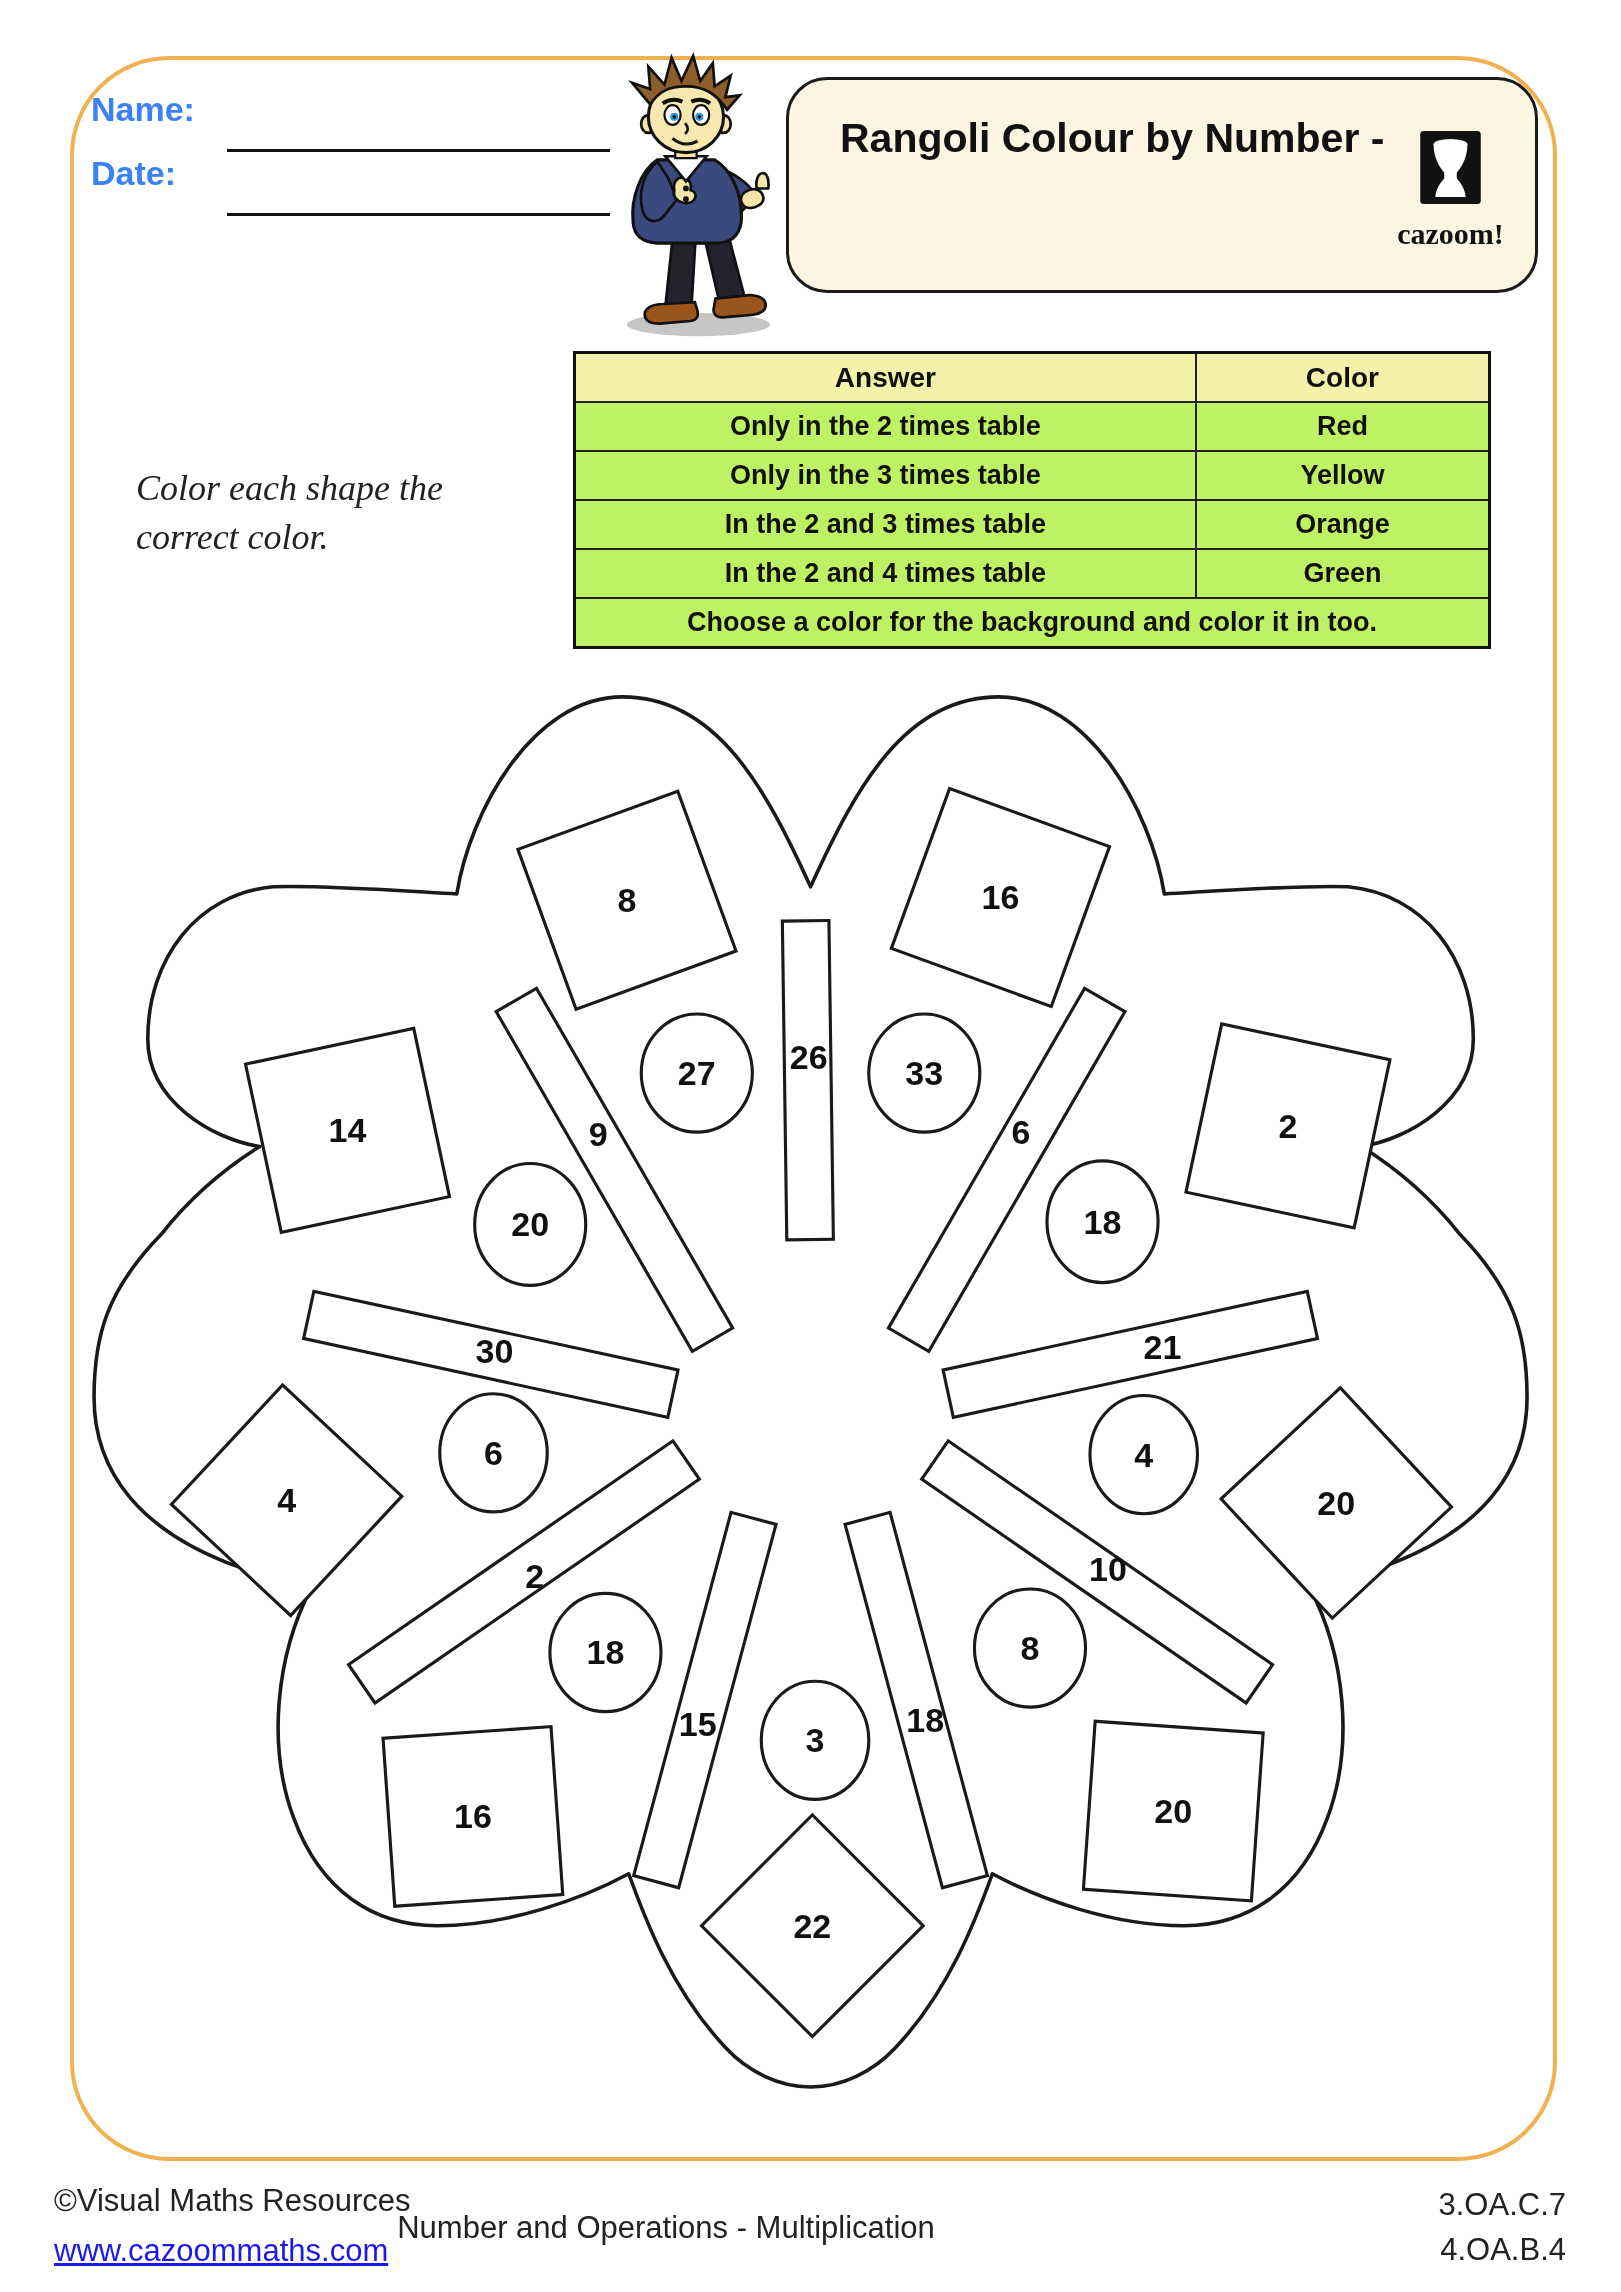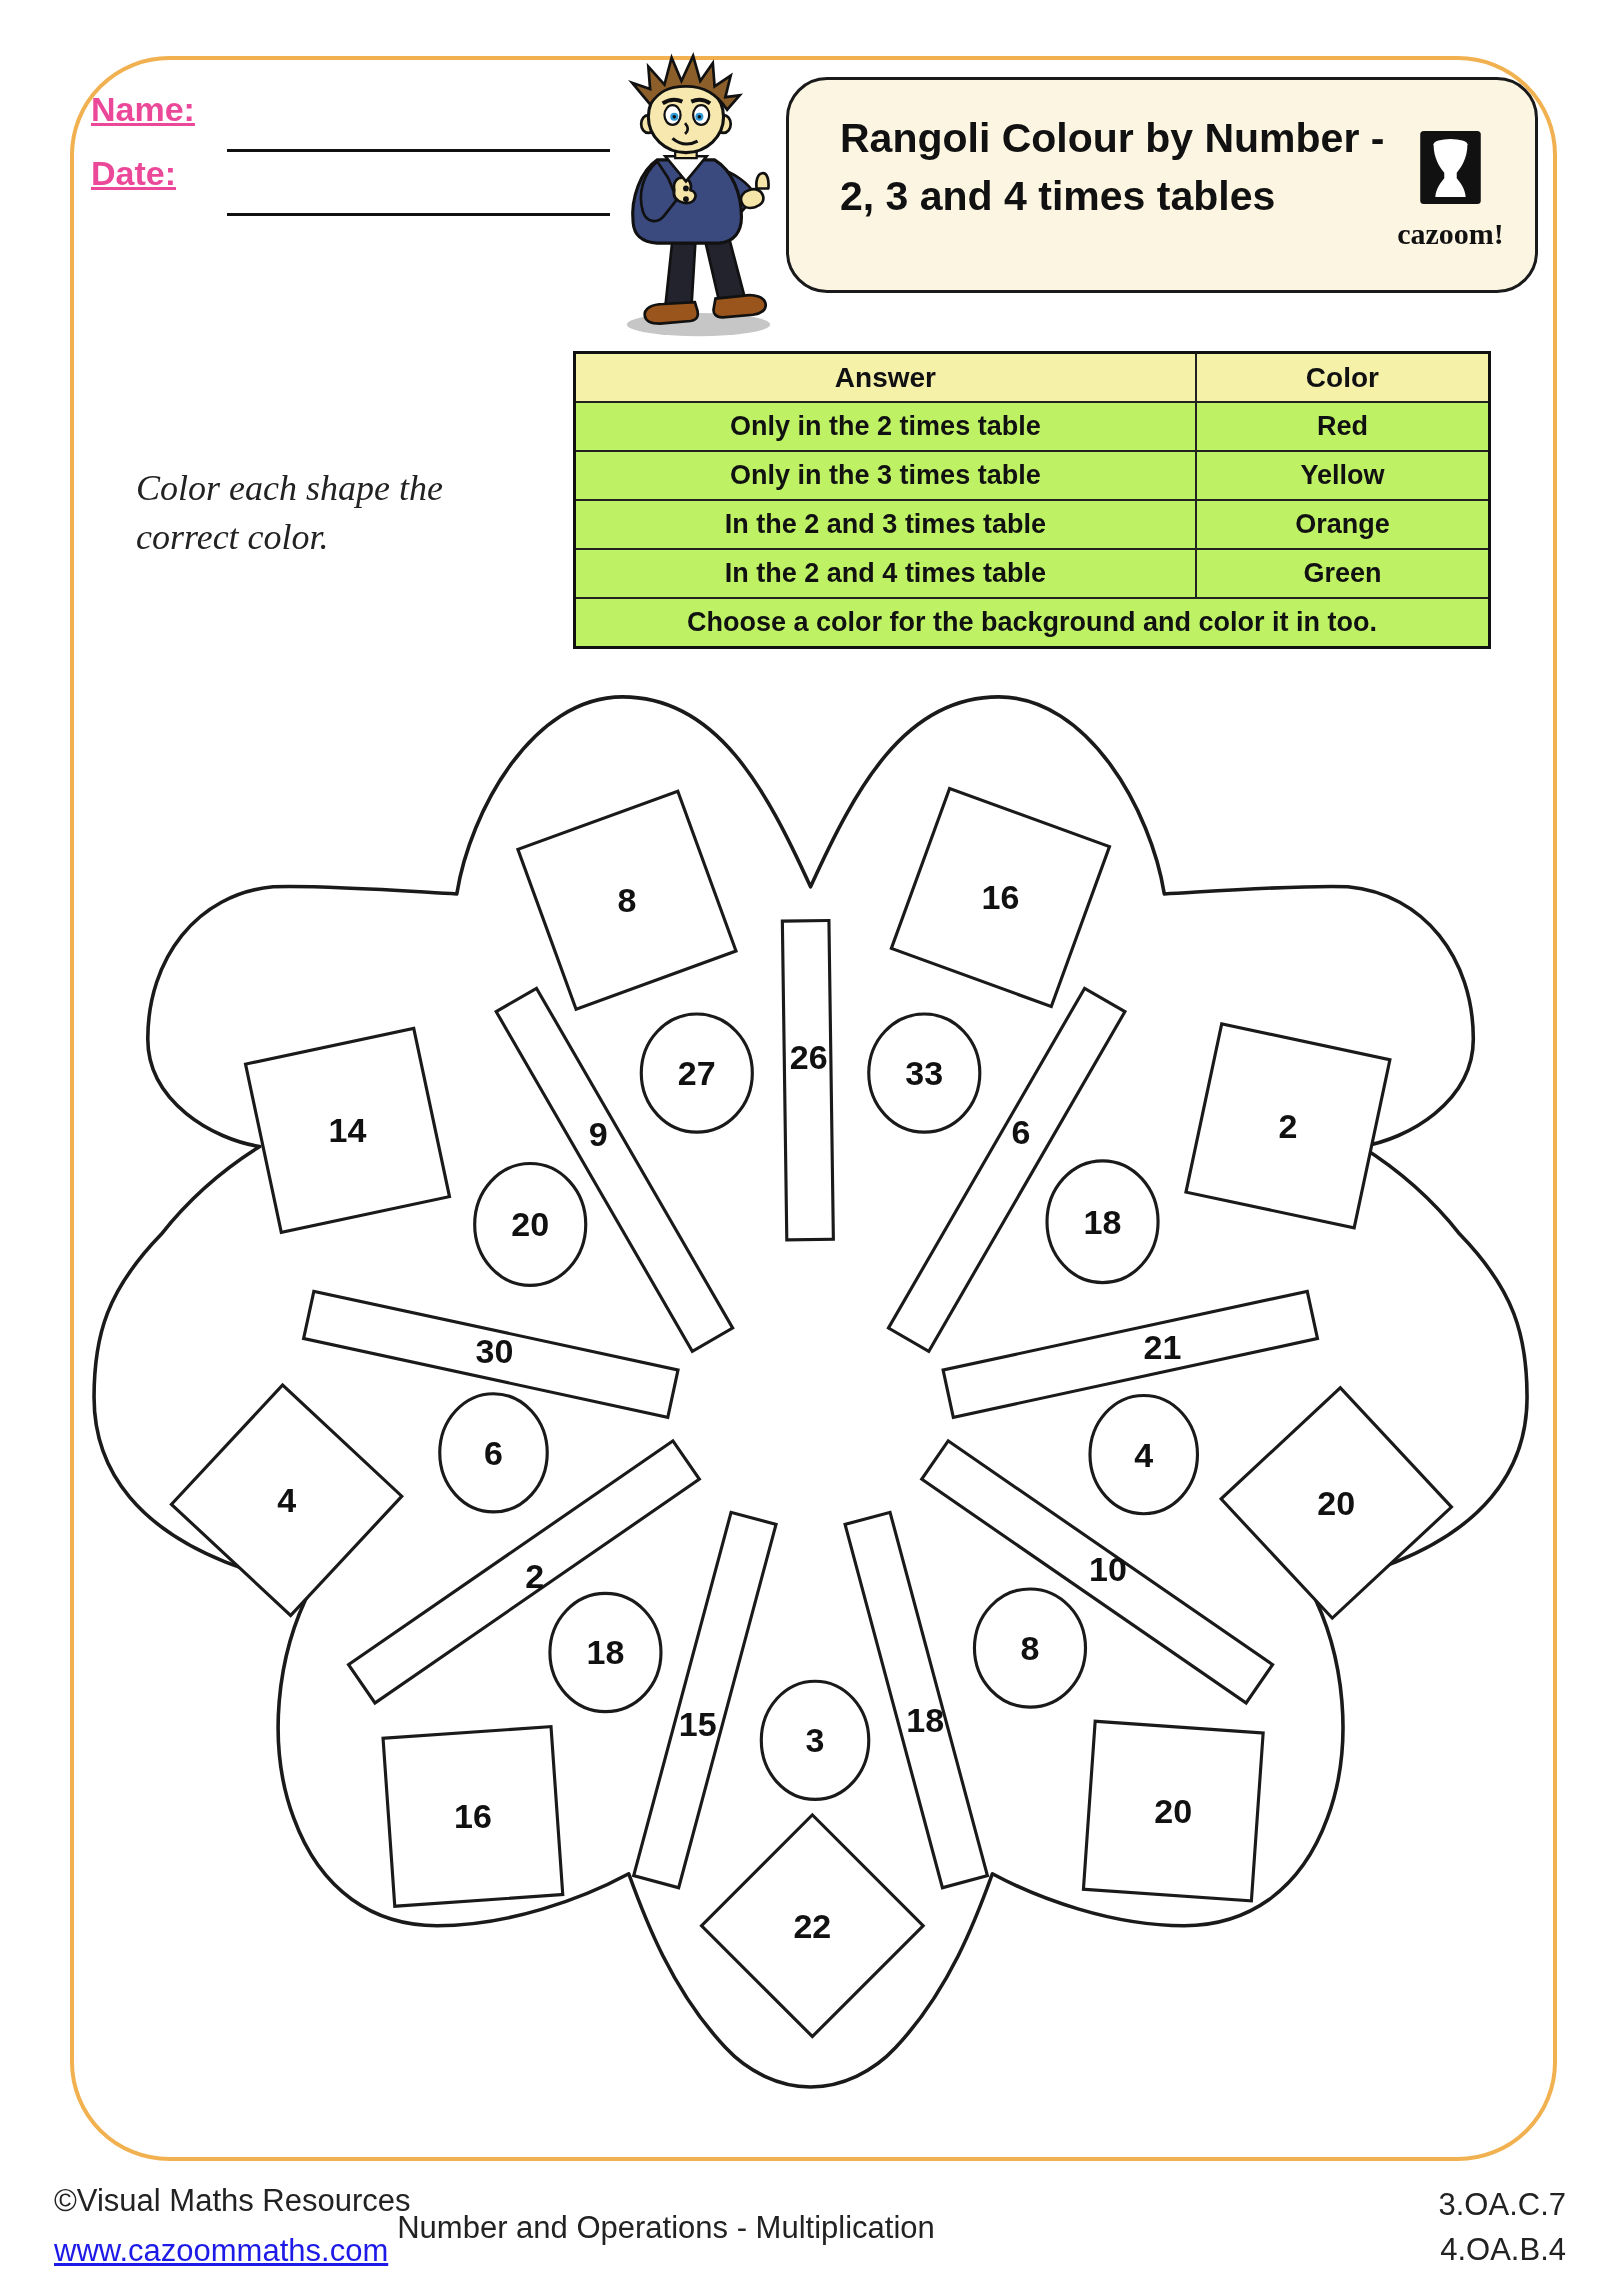--- a/index.html
+++ b/index.html
@@ -3,21 +3,21 @@
 <meta charset="utf-8">
 <style>
   html,body{margin:0;padding:0;background:#ffffff;}
   body{width:1622px;height:2293px;position:relative;font-family:"Liberation Sans",sans-serif;color:#1a1a1a;}
   .abs{position:absolute;}
 
   
   .page-border{left:70px;top:56px;width:1479px;height:2097px;border:4.5px solid #f1b150;border-radius:99px;}
 
   
-  .field-label{font-weight:700;font-size:34px;color:#ec4899;text-decoration:underline;}
+  .field-label{font-weight:700;font-size:34px;color:#3b82f6;}
   .name-label{left:91px;top:90px;}
   .date-label{left:91px;top:154px;}
   .field-line{height:2.7px;background:#111;}
   .name-line{left:227px;top:149px;width:383px;}
   .date-line{left:227px;top:213px;width:383px;}
 
   
   .title-box{left:786px;top:77px;width:746px;height:210px;background:#fbf5e2;border:3.6px solid #1a1a1a;border-radius:41px;}
   .title-text{left:810px;top:109px;width:591px;font-weight:700;font-size:41px;line-height:1.42;color:#111;margin-left:30px;}
   .logo-box{left:1420px;top:131px;width:61px;height:73px;}
@@ -88,21 +88,20 @@
     <circle cx="141" cy="78" r="4.5" fill="#2f9ad6"></circle>
   <circle cx="113" cy="78" r="2" fill="#111"></circle>
     <circle cx="141" cy="78" r="2" fill="#111"></circle>
   <path d="M125,85 q6,7 0,12" fill="none" stroke="#111" stroke-width="3"></path>
   <path d="M111,102 q13,11 28,3" fill="none" stroke="#111" stroke-width="3.5"></path>
 </svg>
 
 <div class="abs title-box"></div>
 <div class="abs title-text">
   <span>Rangoli Colour by Number -</span><br>
-  <span>2, 3 and 4 times tables</span>
 </div>
 <svg class="abs logo-box" viewBox="0 0 68 82">
   <rect x="0" y="0" width="68" height="82" rx="4" fill="#111"></rect>
   <ellipse cx="34" cy="15" rx="19" ry="6" fill="#fff"></ellipse>
   <path d="M15,15 C15,31 22,41 27,47 L27,53 C20,61 17,69 17,74 L51,74 C51,69 48,61 41,53 L41,47 C46,41 53,31 53,15 Z" fill="#fff"></path>
 </svg>
 <div class="abs logo-word">cazoom!</div>
 
 <div class="abs instruction">
   <span>Color each shape the</span><br>

